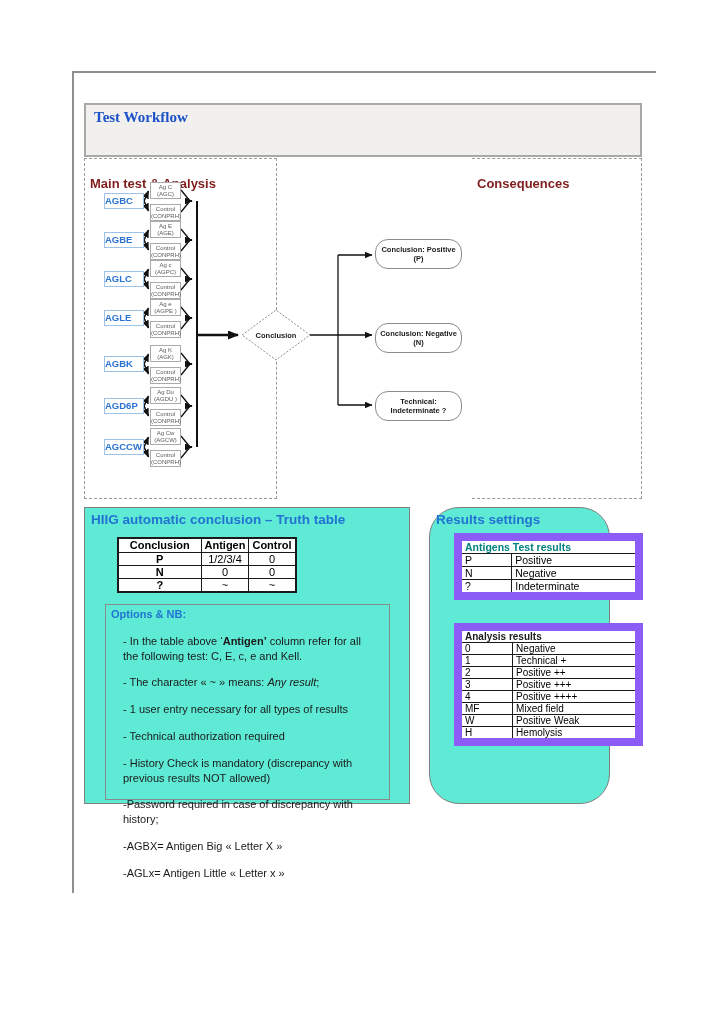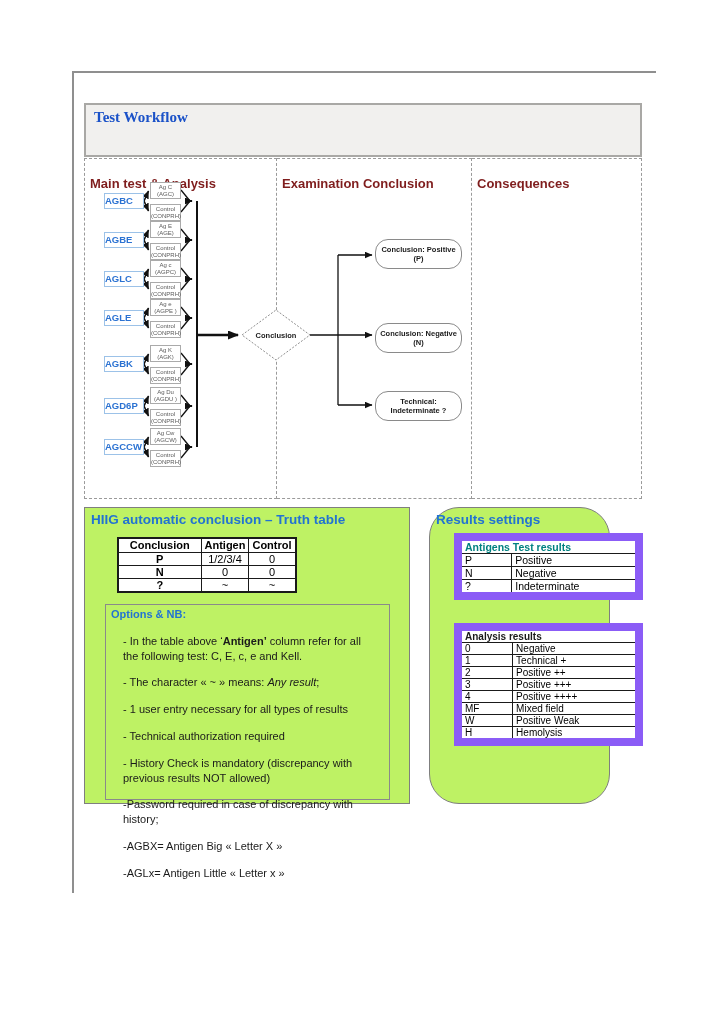--- a/index.html
+++ b/index.html
@@ -34,21 +34,21 @@
 
   .diamond-label { position:absolute; left:168px; top:258px; width:68px; z-index:3;
                    text-align:center; font-size:7.5px; font-weight:bold; color:#1a1a1a; }
 
   .outcome { position:absolute; left:301px; width:87px; height:30px; z-index:3;
              background:#fff; border:1px solid #8a8a8a; border-radius:13px;
              display:flex; flex-direction:column; align-items:center; justify-content:center;
              font-size:7.5px; font-weight:bold; line-height:9px; color:#1a1a1a; text-align:center; }
 
   
-  .bottom-box { position:absolute; top:434px; height:297px; background:#bef264; border:1px solid #7f7f7f; }
+  .bottom-box { position:absolute; top:434px; height:297px; background:#5eead4; border:1px solid #7f7f7f; }
   .box-truth { left:10px; width:326px; }
   .box-results { left:355px; width:181px;border-radius:30px; }
   .section-title { position:absolute; left:6px; top:4px; font-size:13.5px; font-weight:bold; color:#2273d2; }
 
   table { border-collapse:collapse; background:#fff; }
   .truth-table { position:absolute; left:32px; top:29px; border:2px solid #1a1a1a; }
   .truth-table th, .truth-table td { border:1px solid #1a1a1a; text-align:center; font-size:11px; padding:0 3px; height:13px; }
   .truth-table th { font-weight:bold; height:14px; }
   .truth-table td.fc { font-weight:bold; }
   .c-conc { width:83px; } .c-ant { width:38px; } .c-ctl { width:37px; }
@@ -73,23 +73,20 @@
 
 <div class="page">
 
   <div class="header-box">
     <div class="title-left">Test Workflow</div>
   </div>
 
   <div class="panel p1">
     <div class="panel-h">Main test &amp; Analysis</div>
   </div>
-  <div class="panel p2">
-    <div class="panel-h">Examination Conclusion</div>
-  </div>
   <div class="panel p3">
     <div class="panel-h">Consequences</div>
   </div>
 
   <svg class="flow-svg" width="584" height="822" viewBox="0 0 584 822">
     <defs>
       <marker id="ah" markerUnits="userSpaceOnUse" markerWidth="8" markerHeight="7" refX="7.5" refY="3.5" orient="auto">
         <path d="M0,0 L8,3.5 L0,7 Z" fill="#111"></path>
       </marker>
       <marker id="ahb" markerUnits="userSpaceOnUse" markerWidth="11" markerHeight="9" refX="10" refY="4.5" orient="auto">

